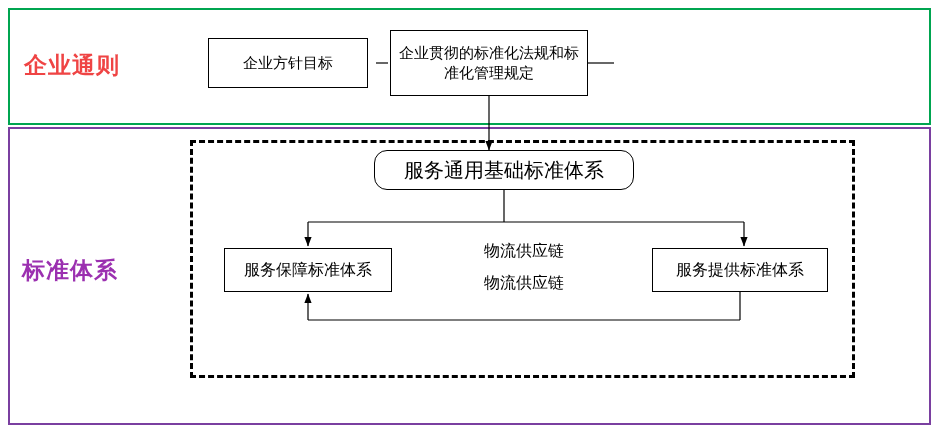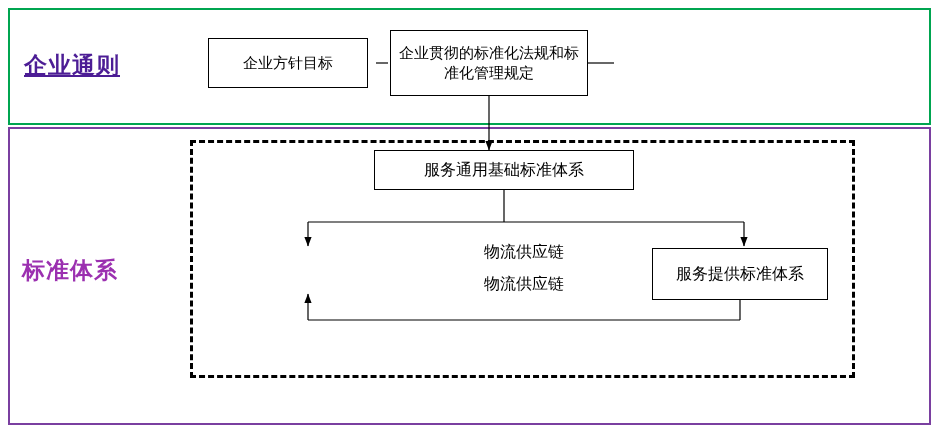--- a/index.html
+++ b/index.html
@@ -42,22 +42,21 @@
   .section-label {
     position: absolute;
     font-size: 23px;
     font-weight: bold;
     letter-spacing: 1px;
     white-space: nowrap;
   }
   #label-general {
     left: 24px;
     top: 50px;
-    color: #4c1d95;
-    text-decoration: underline;
+    color: #ef4444;
   }
   #label-standards {
     left: 22px;
     top: 255px;
     color: #9b30b0;
   }
 
   
   #dashed-frame {
     position: absolute;
@@ -83,36 +82,36 @@
     font-size: 15px;
     color: #000000;
     line-height: 1.35;
     padding: 2px 4px;
   }
 
   #box-policy      { left: 208px; top: 38px;  width: 160px; height: 50px; }
   #box-regulations { left: 390px; top: 30px;  width: 198px; height: 66px; }
   #box-laws        { left: 616px; top: 30px;  width: 208px; height: 66px; }
 
-  #box-general-base { left: 374px; top: 150px; width: 260px; height: 40px; font-size: 16px; }
+  #box-general-base { left: 374px; top: 150px; width: 260px; height: 40px; font-size: 20px; border-radius: 13px; }
   #box-guarantee    { left: 224px; top: 248px; width: 168px; height: 44px; font-size: 16px; }
-  #box-provision    { left: 652px; top: 248px; width: 176px; height: 52px; font-size: 16px; }
+  #box-provision    { left: 652px; top: 248px; width: 176px; height: 44px; font-size: 16px; }
 
   
   #center-text {
     position: absolute;
     left: 424px;
     top: 236px;
     width: 200px;
     text-align: center;
     font-size: 16px;
     color: #000000;
     line-height: 2.0;
   }
-  #center-text div { white-space: nowrap; }
+  #center-text div { white-space: nowrap; font-family: Liberation Mono, monospace; }
 
   
   #connectors {
     position: absolute;
     left: 0;
     top: 0;
     width: 939px;
     height: 433px;
     pointer-events: none;
   }
@@ -154,20 +153,21 @@
       <line x1="740" y1="292" x2="740" y2="320"></line>
       <line x1="740" y1="320" x2="308" y2="320"></line>
       <line x1="308" y1="320" x2="308" y2="294" marker-end="url(#arrow)"></line>
     </g>
   </svg>
 
   <div class="box" id="box-policy">企业方针目标</div>
   <div class="box" id="box-regulations">企业贯彻的标准化法规和标准化管理规定</div>
 
   <div class="box" id="box-general-base">服务通用基础标准体系</div>
+  <div class="box" id="box-guarantee">服务保障标准体系</div>
   <div class="box" id="box-provision">服务提供标准体系</div>
 
   <div id="center-text">
     <div>物流供应链</div>
     <div>物流供应链</div>
   </div>
 
 </div>
 
 </body></html>

